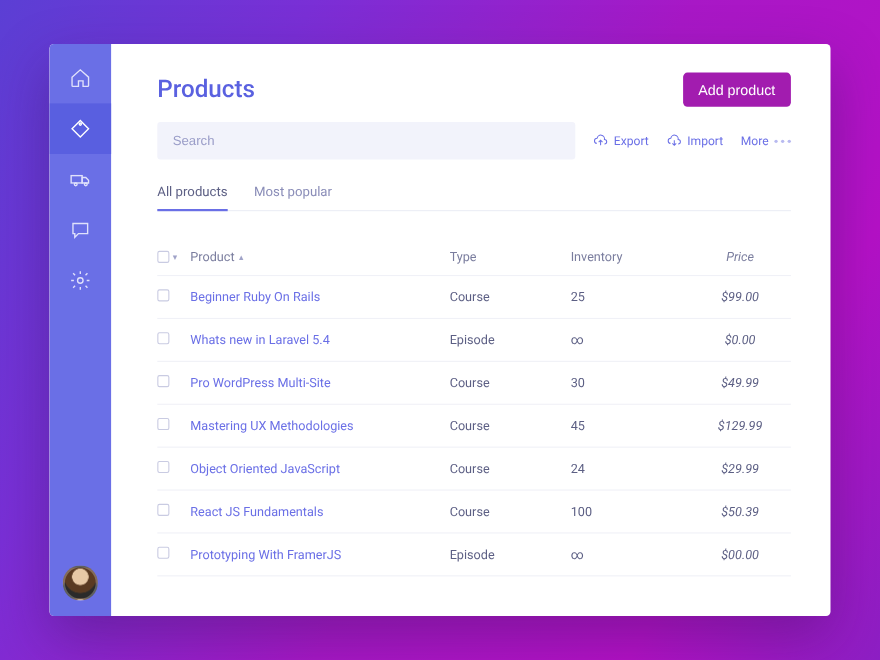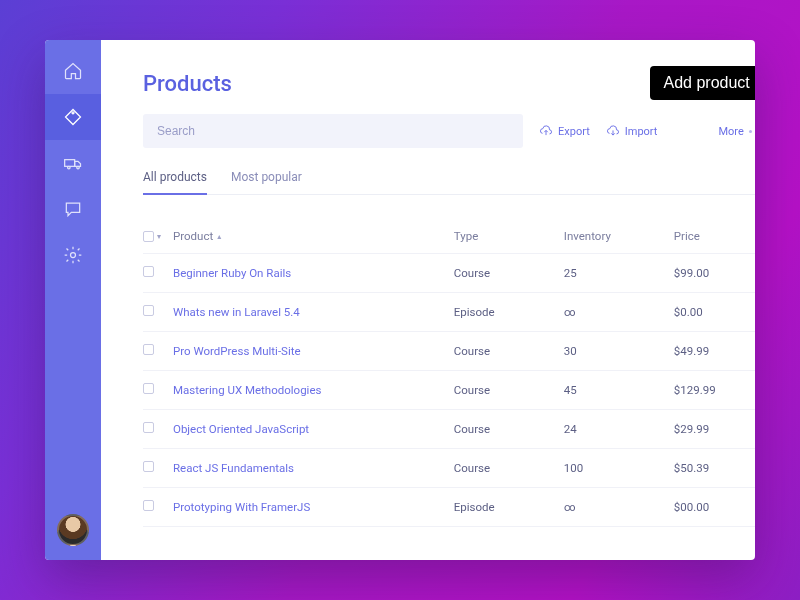--- a/index.html
+++ b/index.html
@@ -32,33 +32,33 @@
   .avatar {
     position: absolute; bottom: 14px; left: 12px;
     width: 32px; height: 32px; border-radius: 50%;
     background: radial-gradient(circle at 50% 30%, #e8c9a6 0 30%, #5a3a22 32% 60%, #2a2a2a 62% 100%);
     border: 2px solid rgba(255,255,255,.25);
   }
   .main { flex: 1; padding: 26px 42px 20px 42px; display: flex; flex-direction: column; }
   .header-row { display: flex; align-items: center; justify-content: space-between; margin-bottom: 14px; }
   .page-title { font-size: 22px; font-weight: 500; color: #5a61e0; }
   .add-btn {
-    background: #000000; color: #fff; border: none; border-radius: 4px;
-    padding: 8px 14px; font-size: 16px; cursor: pointer;
+    background: #a21caf; color: #fff; border: none; border-radius: 4px;
+    padding: 8px 14px; font-size: 13px; cursor: pointer;
   }
   .search-row { display: flex; align-items: center; gap: 16px; margin-bottom: 14px; }
   .search {
     flex: 0 0 380px;
     background: #f2f3fb; border: none; border-radius: 3px;
     padding: 10px 14px; font-size: 12px; color: #8b5cf6;
   }
   .search::placeholder { color: #9a9dc8; }
   .action-link { display: flex; align-items: flex-end; gap: 5px; font-size: 11px; color: #6a6fe6; cursor: pointer; }
   .action-link svg { width: 14px; height: 14px; stroke: #6a6fe6; fill: none; stroke-width: 1.6; }
-  .more { color: #6a6fe6; font-size: 11px; display: flex; align-items: center; gap: 5px; cursor: pointer; margin-left: 45px; }
+  .more { color: #6a6fe6; font-size: 11px; display: flex; align-items: center; gap: 5px; cursor: pointer; }
   .dots { display: flex; gap: 3px; }
   .dots span { width: 3px; height: 3px; border-radius: 50%; background: #b8baf0; }
   .tabs { display: flex; gap: 24px; border-bottom: 1px solid #eceef5; margin-bottom: 24px; }
   .tab { font-size: 12px; color: #8a8db8; padding: 8px 0 10px; cursor: pointer; position: relative; }
   .tab.active { color: #5c5f84; }
   .tab.active::after { content:""; position:absolute; left:0; right:0; bottom:-1px; height:2px; background:#6a6fe6; }
   .table { flex: 1; }
   .thead, .trow {
     display: grid;
     grid-template-columns: 30px 1fr 110px 110px 90px;
@@ -70,21 +70,21 @@
   .thead .sort { display:inline-flex; align-items:center; gap:4px; }
   .thead .caret { font-size:8px; color:#a0a3c8; }
   .trow { padding: 12px 0; color: #5c5f84; }
   .trow .prod-name { color: #6a6fe6; cursor: pointer; }
   .cb {
     width: 11px; height: 11px; border: 1.2px solid #c9cbe2; border-radius: 2px;
     display: inline-block; cursor: pointer;
   }
   .cb-head { display:flex; align-items:center; gap:3px;}
   .cb-head .chev { font-size:8px; color:#a0a3c8; }
-  .col-price { text-align: left; padding-right: 2px; }
+  .col-price { text-align: center; padding-right: 2px; font-style: italic; }
   .col-inv { }
 </style>
 </head>
 <body>
 
 <div class="app">
   <aside class="sidebar">
     <div class="nav-item">
       <svg viewBox="0 0 24 24">
           <path d="M3 11 12 3l9 8v9a1 1 0 0 1-1 1h-5v-6H10v6H4a1 1 0 0 1-1-1z"></path>

